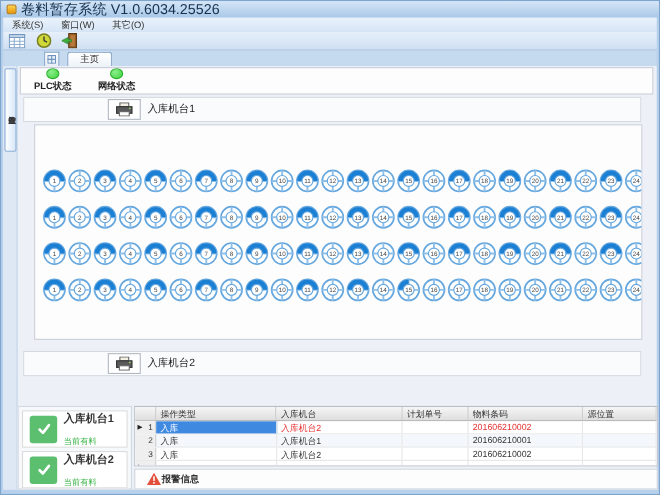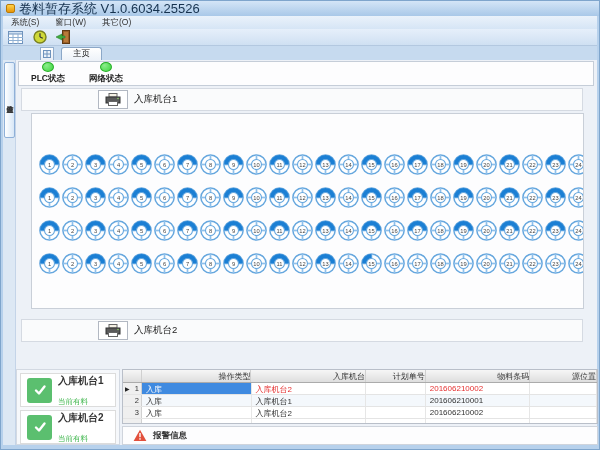--- a/index.html
+++ b/index.html
@@ -50,32 +50,32 @@
   
   .cards{position:absolute;left:0;top:309px;width:104px;bottom:0;background:#f6f8fb;border:1px solid #d3d9e2;padding:3px;}
   .mcard{height:34px;background:#fff;border:1px solid #dcdcdc;display:flex;align-items:center;gap:6px;padding-left:6px;margin-bottom:3px;}
   .check-sq{width:25px;height:25px;border-radius:3px;display:flex;align-items:center;justify-content:center;flex:0 0 auto;}
   .mcard-title{font-size:10px;font-weight:bold;color:#333;}
   .mcard-sub{font-size:7.5px;margin-top:9px;}
 
   
   .table{position:absolute;left:106px;top:309px;width:476px;height:55px;background:#fff;border:1px solid #b9bfc9;overflow:hidden;}
   .thead{display:flex;height:13px;background:linear-gradient(#f6f6f6,#dedede);border-bottom:1px solid #ababab;}
-  .th{font-size:8px;color:#333;padding:1px 0 8px 4px;border-right:1px solid #d0d0d0;overflow:hidden;white-space:nowrap;text-align:right;}
+  .th{font-size:8px;color:#333;padding:1px 0 8px 4px;border-right:1px solid #d0d0d0;overflow:hidden;white-space:nowrap;}
   .corner{width:19px;border-right:1px solid #d0d0d0;background:linear-gradient(#f6f6f6,#dedede);}
   .tr{display:flex;height:12px;border-bottom:1px solid #e4e4e4;background:#fff;}
   .tr.alt{background:#f4f8fc;}
   .rowhead{width:19px;background:#efefef;border-right:1px solid #d0d0d0;display:flex;align-items:center;justify-content:space-between;padding:0 2px;font-size:7.5px;color:#333;flex:0 0 auto;}
   .rowhead .arrow{font-size:6px;color:#222;}
   .cell{font-size:8px;padding:1px 0 0 4px;border-right:1px solid #e6e6e6;overflow:hidden;white-space:nowrap;}
   .cell.selcell{background:#3f8ae0;color:#fff;}
   .cell.red{color:#e53030;}
 
   
-  .alarm{position:absolute;left:106px;top:366px;width:476px;height:19px;background:#fdfdfe;border:1px solid #cfd4dc;display:flex;align-items:center;gap:6px;padding-left:10px;}
+  .alarm{position:absolute;left:106px;top:366px;width:476px;height:19px;background:#fdfdfe;border:1px solid #cfd4dc;display:flex;align-items:center;padding-left:10px;}
   .alarm-label{font-size:8.5px;font-weight:bold;color:#333;}
 </style>
 </head>
 <body>
 
 <div class="window">
 
   <div class="titlebar">
     <span class="app-icon"></span>
     <span class="title-text">卷料暂存系统 V1.0.6034.25526</span>

